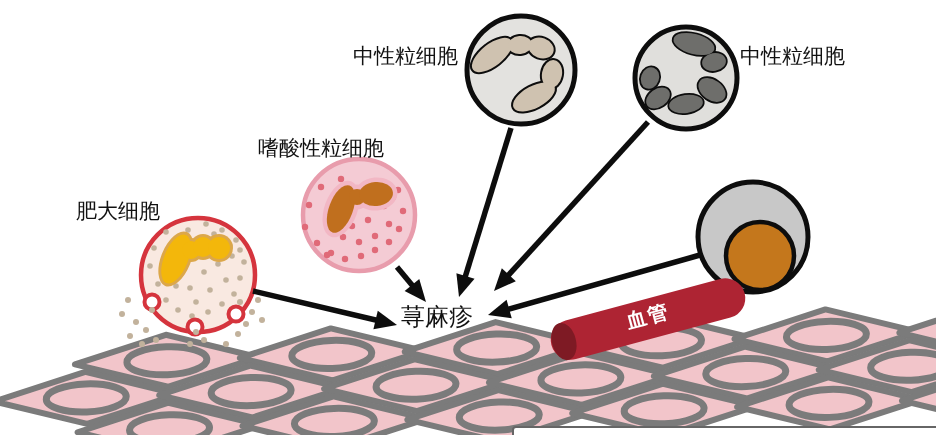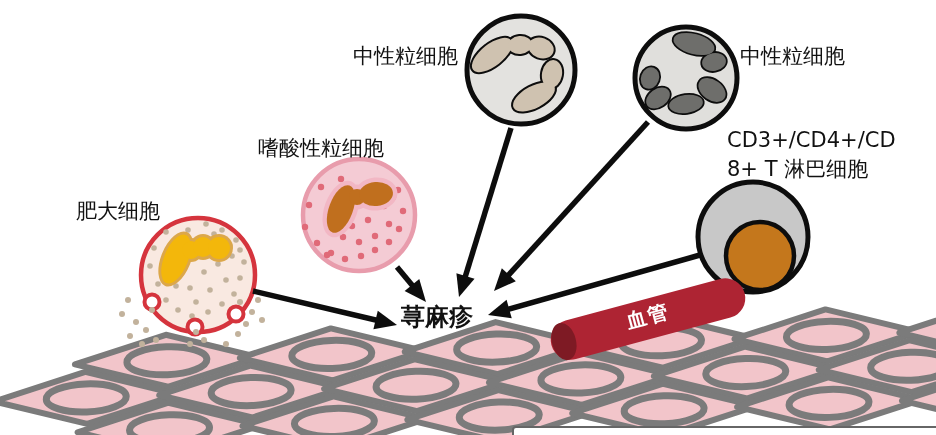--- a/index.html
+++ b/index.html
@@ -7,21 +7,21 @@
     position:relative;width:936px;height:435px;overflow:hidden;background:#fff;
     font-family:"DejaVu Sans","Liberation Sans",sans-serif;
   }
   #diagram-svg{position:absolute;left:0;top:0;}
   .lbl{position:absolute;font-size:21px;color:#111;white-space:nowrap;}
   #lbl-neutrophil{right:478px;top:42px;}
   #lbl-eosinophil{left:740px;top:42px;}
   #lbl-basophil{left:258px;top:134px;}
   #lbl-mast{left:76px;top:197px;}
   #lbl-tcell{left:727px;top:126px;line-height:29px;}
-  #lbl-urticaria{left:401px;top:301px;font-size:24px;font-weight:bold;}
+  #lbl-urticaria{left:401px;top:301px;font-size:24px;font-weight:normal;}
   #lbl-vessel{left:606px;top:303px;width:84px;text-align:center;color:#fff;
     font-size:20px;font-weight:bold;letter-spacing:2px;transform:rotate(-15deg);}
 </style>
 </head>
 <body>
 
 <div id="stage">
   <svg id="diagram-svg" width="936" height="435" viewBox="0 0 936 435">
     <g id="tissue" transform="rotate(-2.2 500 383)">
         <path d="M 76 348 L 168 322 L 260 348 L 168 374 Z" fill="#f2c5ca" stroke="#7b7b7b" stroke-width="6" stroke-linejoin="round"></path>
@@ -206,19 +206,15 @@
       </g>
     <g id="infobox">
         <rect x="513" y="427" width="426" height="30" rx="3" fill="#ffffff" stroke="#666666" stroke-width="2"></rect>
       </g>
   </svg>
 
   <div class="lbl" id="lbl-neutrophil">中性粒细胞</div>
   <div class="lbl" id="lbl-eosinophil">中性粒细胞</div>
   <div class="lbl" id="lbl-basophil">嗜酸性粒细胞</div>
   <div class="lbl" id="lbl-mast">肥大细胞</div>
-  <div class="lbl" id="lbl-tcell">
-    <div>CD3+/CD4+/CD</div>
-    <div>8+ T 淋巴细胞</div>
-  </div>
   <div class="lbl" id="lbl-urticaria">荨麻疹</div>
   <div class="lbl" id="lbl-vessel">血管</div>
 </div>
 
 </body></html>

